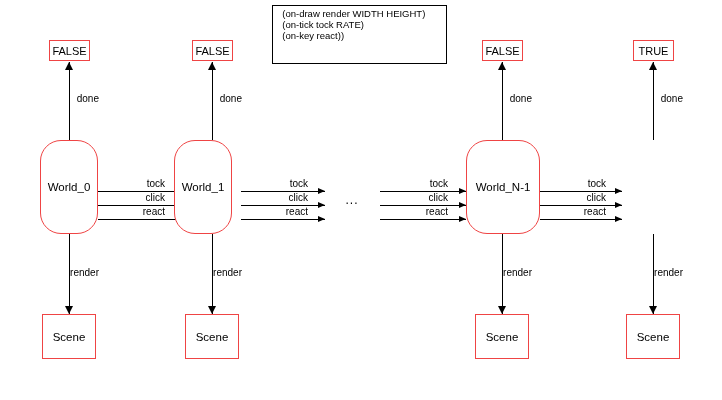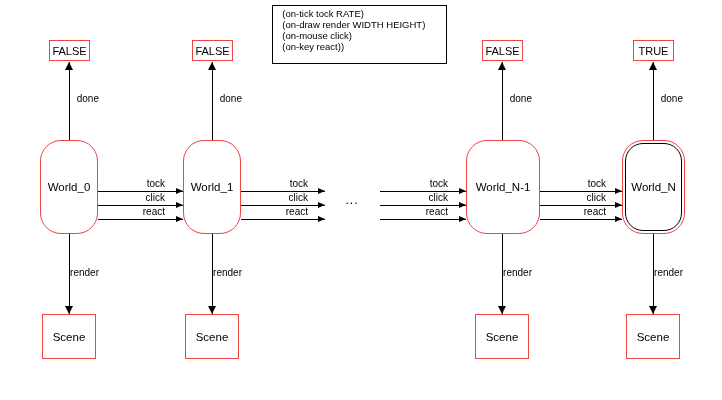--- a/index.html
+++ b/index.html
@@ -62,33 +62,32 @@
   
   .code-box {
     position: absolute; left: 272px; top: 5px; width: 175px; height: 59px;
     border: 1px solid #000; background: #fff; box-sizing: border-box;
     padding: 2px 4px; font-size: 9.5px; line-height: 11px;
   }
   .code-line { white-space: pre; }
 
   
   .cA.bool { left: 49px; }  .cA.world { left: 40px; width: 58px; }  .cA.scene { left: 42px; }
-  .cB.bool { left: 192px; } .cB.world { left: 183px; width: 58px; } .cB.scene { left: 185px; }
+  .cB.bool { left: 192px; } .cB.world { left: 174px; width: 58px; } .cB.scene { left: 185px; }
   .cC.bool { left: 482px; } .cC.world { left: 466px; width: 74px; text-align: right; } .cC.scene { left: 475px; }
   .cD.bool { left: 633px; } .cD.world { left: 622px; width: 63px; } .cD.scene { left: 626px; }
 </style>
 </head>
 <body>
 
 <div class="canvas">
 
   <div class="code-box">
+    <div class="code-line">  (on-draw render WIDTH HEIGHT)</div>
     <div class="code-line">  (on-tick tock RATE)</div>
-    <div class="code-line">  (on-draw render WIDTH HEIGHT)</div>
-    <div class="code-line">  (on-mouse click)</div>
     <div class="code-line">  (on-key react))</div>
   </div>
 
   <div class="bx bool cA">FALSE</div>
   <div class="vline" style="left:69px; top:62px; height:78px;"></div>
   <div class="ah-up" style="left:65px; top:62px;"></div>
   <div class="lbl vlab" style="left:39px; top:93px;">done</div>
   <div class="bx world cA">
     <span class="wlabel">World_0</span>
   </div>
@@ -160,22 +159,18 @@
   <div class="ah-right" style="left:615px; top:202px;"></div>
   <div class="ah-right" style="left:615px; top:216px;"></div>
   <div class="lbl tlab" style="left:556px; top:178px;">tock</div>
   <div class="lbl tlab" style="left:556px; top:192px;">click</div>
   <div class="lbl tlab" style="left:556px; top:206px;">react</div>
 
   <div class="bx bool cD">TRUE</div>
   <div class="vline" style="left:653px; top:62px; height:78px;"></div>
   <div class="ah-up" style="left:649px; top:62px;"></div>
   <div class="lbl vlab" style="left:623px; top:93px;">done</div>
-  <div class="bx world cD">
-    <div class="inner"></div>
-    <span class="wlabel">World_N</span>
-  </div>
   <div class="vline" style="left:653px; top:234px; height:80px;"></div>
   <div class="ah-down" style="left:649px; top:306px;"></div>
   <div class="lbl vlab" style="left:623px; top:267px;">render</div>
   <div class="bx scene cD">Scene</div>
 
 </div>
 
 </body></html>

